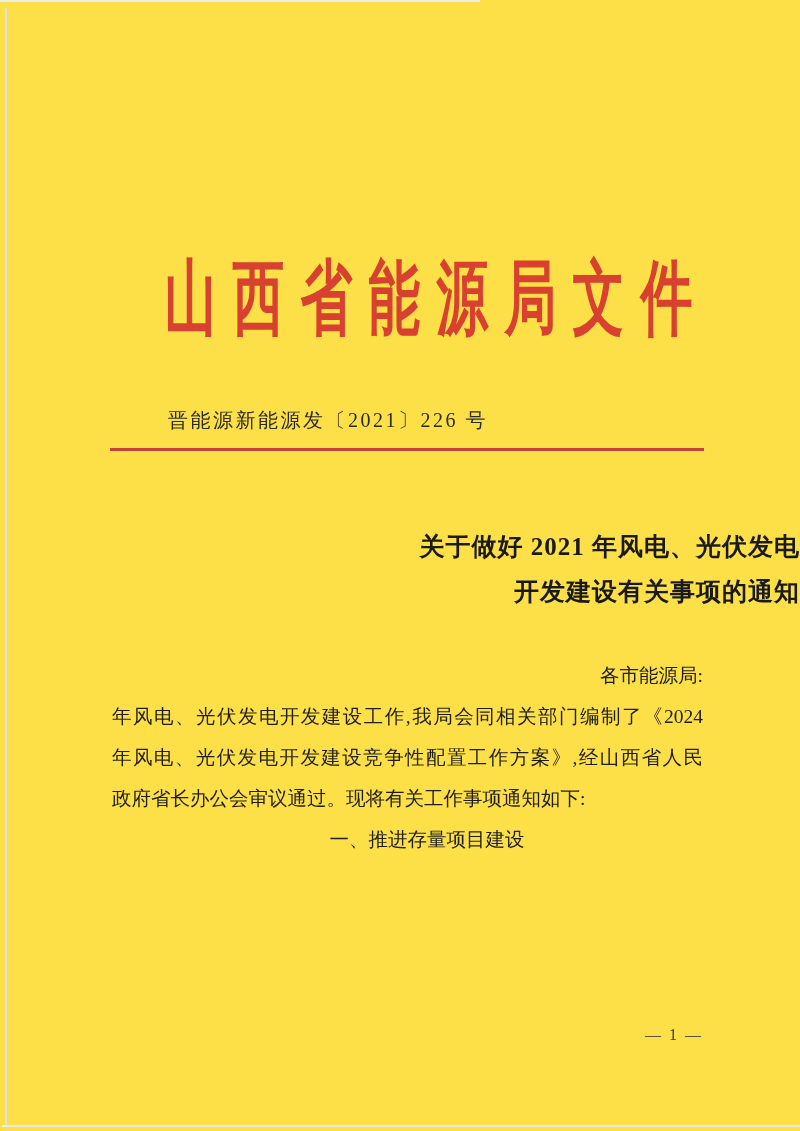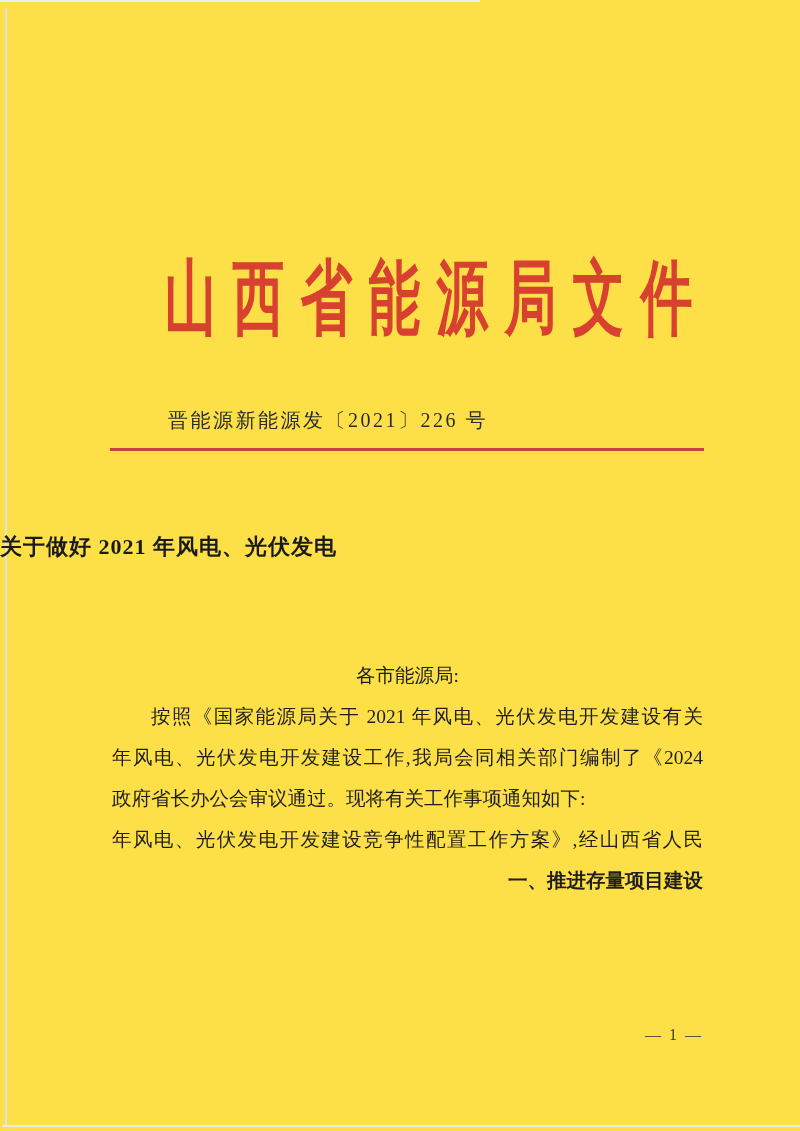--- a/index.html
+++ b/index.html
@@ -20,37 +20,37 @@
     letter-spacing:26px; text-indent:26px; white-space:nowrap;
     transform:scaleX(0.63); transform-origin:center;
   }
   .doc-number {
     position:absolute; top:407px; left:0; width:656px;
     text-align:center; font-size:20px; letter-spacing:2.5px; color:#2a2a2a;
   }
   .red-line { position:absolute; top:448px; left:110px; width:594px; height:3px; }
   .doc-title {
     position:absolute; top:524px; left:0; width:800px;
-    text-align:left; font-weight:bold; font-size:22px; line-height:45px;
+    text-align:right; font-weight:bold; font-size:25px; line-height:45px;
     letter-spacing:1px; color:#1a1a1a;
   }
   .body-block {
     position:absolute; top:655px; left:112px; width:591px;
     font-size:19.5px; line-height:41px; color:#1e1e1e;
   }
   .bline {
     text-align:justify; text-align-last:justify; text-justify:inter-character;
     white-space:nowrap; overflow:hidden;
   }
   .bline.lastline { text-align:left; text-align-last:left; white-space:normal; }
   .indent { text-indent:2em; }
-  .plainline { text-align:center; }
+  .plainline { text-align:right; }
   .sec-heading {
     font-family:"Liberation Sans","DejaVu Sans",sans-serif;
-    font-weight:bold; text-indent:2em; text-align:right;
+    font-weight:normal; text-indent:2em; text-align:center;
   }
   .page-number {
     position:absolute; top:1026px; right:97px;
     font-size:16px; letter-spacing:2px; color:#3a3a3a;
   }
 </style>
 </head>
 <body>
 
 <div class="page">
@@ -60,29 +60,29 @@
   <div class="edge-bottom"></div>
 
   <h1 class="agency-title" style="color: rgb(216, 64, 47);">山西省能源局文件</h1>
 
   <div class="doc-number">晋能源新能源发〔2021〕226 号</div>
 
   <div class="red-line" style="background: rgb(197, 68, 58);"></div>
 
   <div class="doc-title">
     <div>关于做好 2021 年风电、光伏发电</div>
+    <div>开发建设有关事项的通知</div>
   </div>
 
   <div class="body-block">
     <div class="plainline">各市能源局:</div>
 
-    <div class="bline indent">按照《国家能源局关于 2021 年风电、光伏发电开发建设有关</div>
     <div class="bline">年风电、光伏发电开发建设工作,我局会同相关部门编制了《2024</div>
+    <div class="bline">年风电、光伏发电开发建设竞争性配置工作方案》,经山西省人民</div>
     <div class="bline lastline">政府省长办公会审议通过。现将有关工作事项通知如下:</div>
-    <div class="bline">年风电、光伏发电开发建设竞争性配置工作方案》,经山西省人民</div>
 
     <div class="sec-heading">一、推进存量项目建设</div>
 
   </div>
 
   <div class="page-number">— 1 —</div>
 
 </div>
 
 </body></html>

